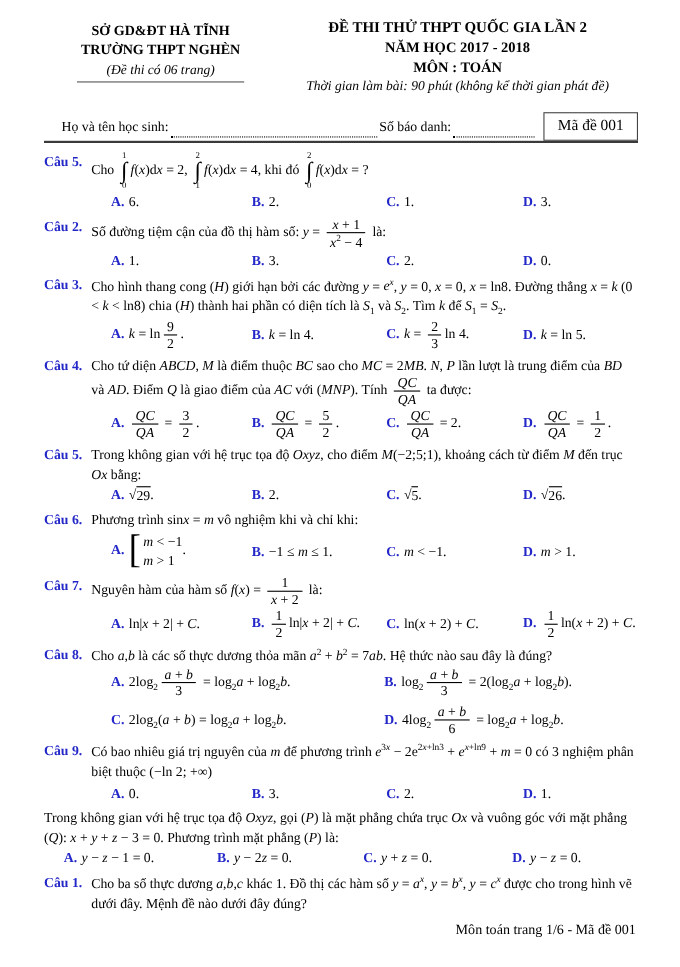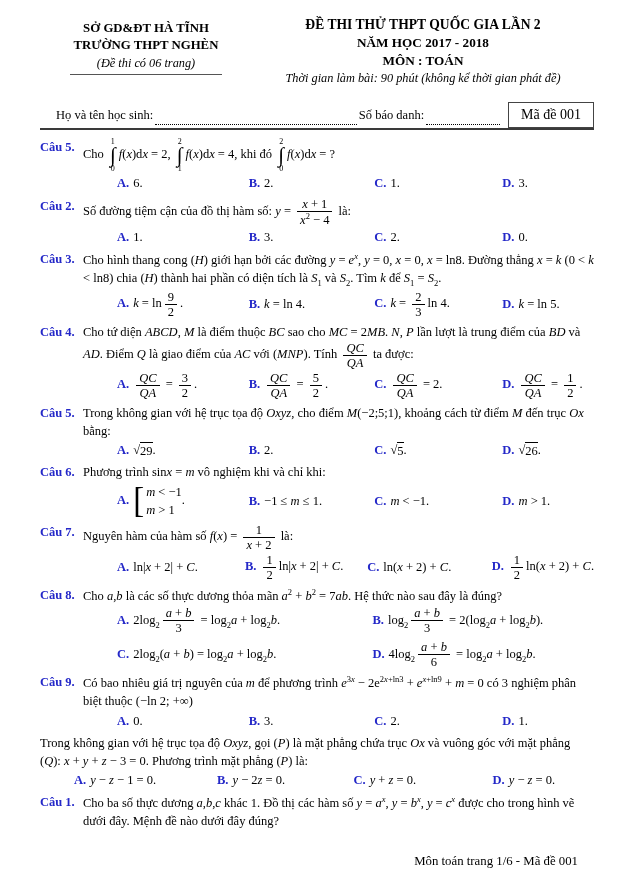--- a/index.html
+++ b/index.html
@@ -1,21 +1,21 @@
 <!DOCTYPE html>
 <html><head>
 <meta charset="utf-8">
 <style>
   html,body{margin:0;padding:0;}
   body{
     width:618px;height:879px;background:#ffffff;color:#000;
     font-family:"Liberation Serif","DejaVu Serif",serif;
     font-size:12.5px;line-height:1.45;overflow:hidden;position:relative;
   }
-  .page{box-sizing:border-box;width:618px;height:879px;padding:16px 24px 0 40px;position:relative;}
+  .page{box-sizing:border-box;width:618px;height:879px;padding:16px 38px 0 40px;position:relative;}
 
   
   .hdr{display:flex;}
   .hdr-left{flex:0 0 212px;text-align:center;padding-top:4px;}
   .hdr-left .blk{display:inline-block;border-bottom:1.4px solid #555;padding:0 4px 3px 4px;}
   .org1,.org2{font-weight:bold;font-size:12.8px;line-height:1.35;}
   .org3{font-style:italic;font-size:12.3px;line-height:1.35;}
   .hdr-right{flex:1;text-align:center;}
   .t1{font-weight:bold;font-size:13.6px;line-height:1.35;}
   .t2,.t3{font-weight:bold;font-size:13.2px;line-height:1.35;}
@@ -29,39 +29,39 @@
   .rule{border-top:2px solid #3a3a3a;margin-top:3px;margin-bottom:8px;}
 
   
   .q{display:flex;margin-bottom:4px;}
   .q-num{min-width:38px;padding-right:5px;font-weight:bold;color:#2428c8;white-space:nowrap;}
   .q-body{flex:1;}
   .q-text{text-align:left;}
   .q-opts{display:grid;padding-left:18px;margin-top:1px;column-gap:6px;row-gap:5px;align-items:center;justify-items:start;}
   .q-opts.cols4{grid-template-columns:1.05fr 1fr 1.02fr 0.9fr;}
   .q-opts.cols2{grid-template-columns:1.05fr 1fr;}
-  .opt{white-space:nowrap;margin-left:16px;}
+  .opt{white-space:nowrap;}
   .ol{color:#2428c8;font-weight:bold;margin-right:4px;}
 
   
   i{font-family:"Liberation Serif","DejaVu Serif",serif;}
   sup,sub{font-size:0.68em;}
   .fr{display:inline-flex;flex-direction:column;text-align:center;vertical-align:middle;margin:0 3px;line-height:1.12;}
   .fr .fn{display:block;border-bottom:1px solid #000;padding:0 3px;}
   .fr .fd{display:block;padding:0 3px;}
   .sq{white-space:nowrap;}
   .sq .rad{border-top:1px solid #000;padding-top:0.5px;}
   .itg{display:inline-flex;flex-direction:column;align-items:center;vertical-align:middle;margin:0 3px;line-height:1;}
   .itg .ib{font-size:8px;line-height:8px;}
   .itg .is{font-size:21px;line-height:19px;}
   .cas{display:inline-flex;align-items:center;vertical-align:middle;}
   .cas .cbr{font-size:33px;line-height:0.9;font-weight:400;margin-right:2px;transform:scaleY(1.1);}
   .cas .cl{display:inline-flex;flex-direction:column;line-height:1.45;text-align:left;}
 
-  .footer{position:absolute;bottom:8px;right:40px;font-size:12.8px;}
+  .footer{position:absolute;bottom:24px;right:40px;font-size:12.8px;}
 </style>
 </head>
 <body>
 
 <div class="page">
 
   <div class="hdr">
     <div class="hdr-left">
       <div class="blk">
         <div class="org1">SỞ GD&amp;ĐT HÀ TĨNH</div>

